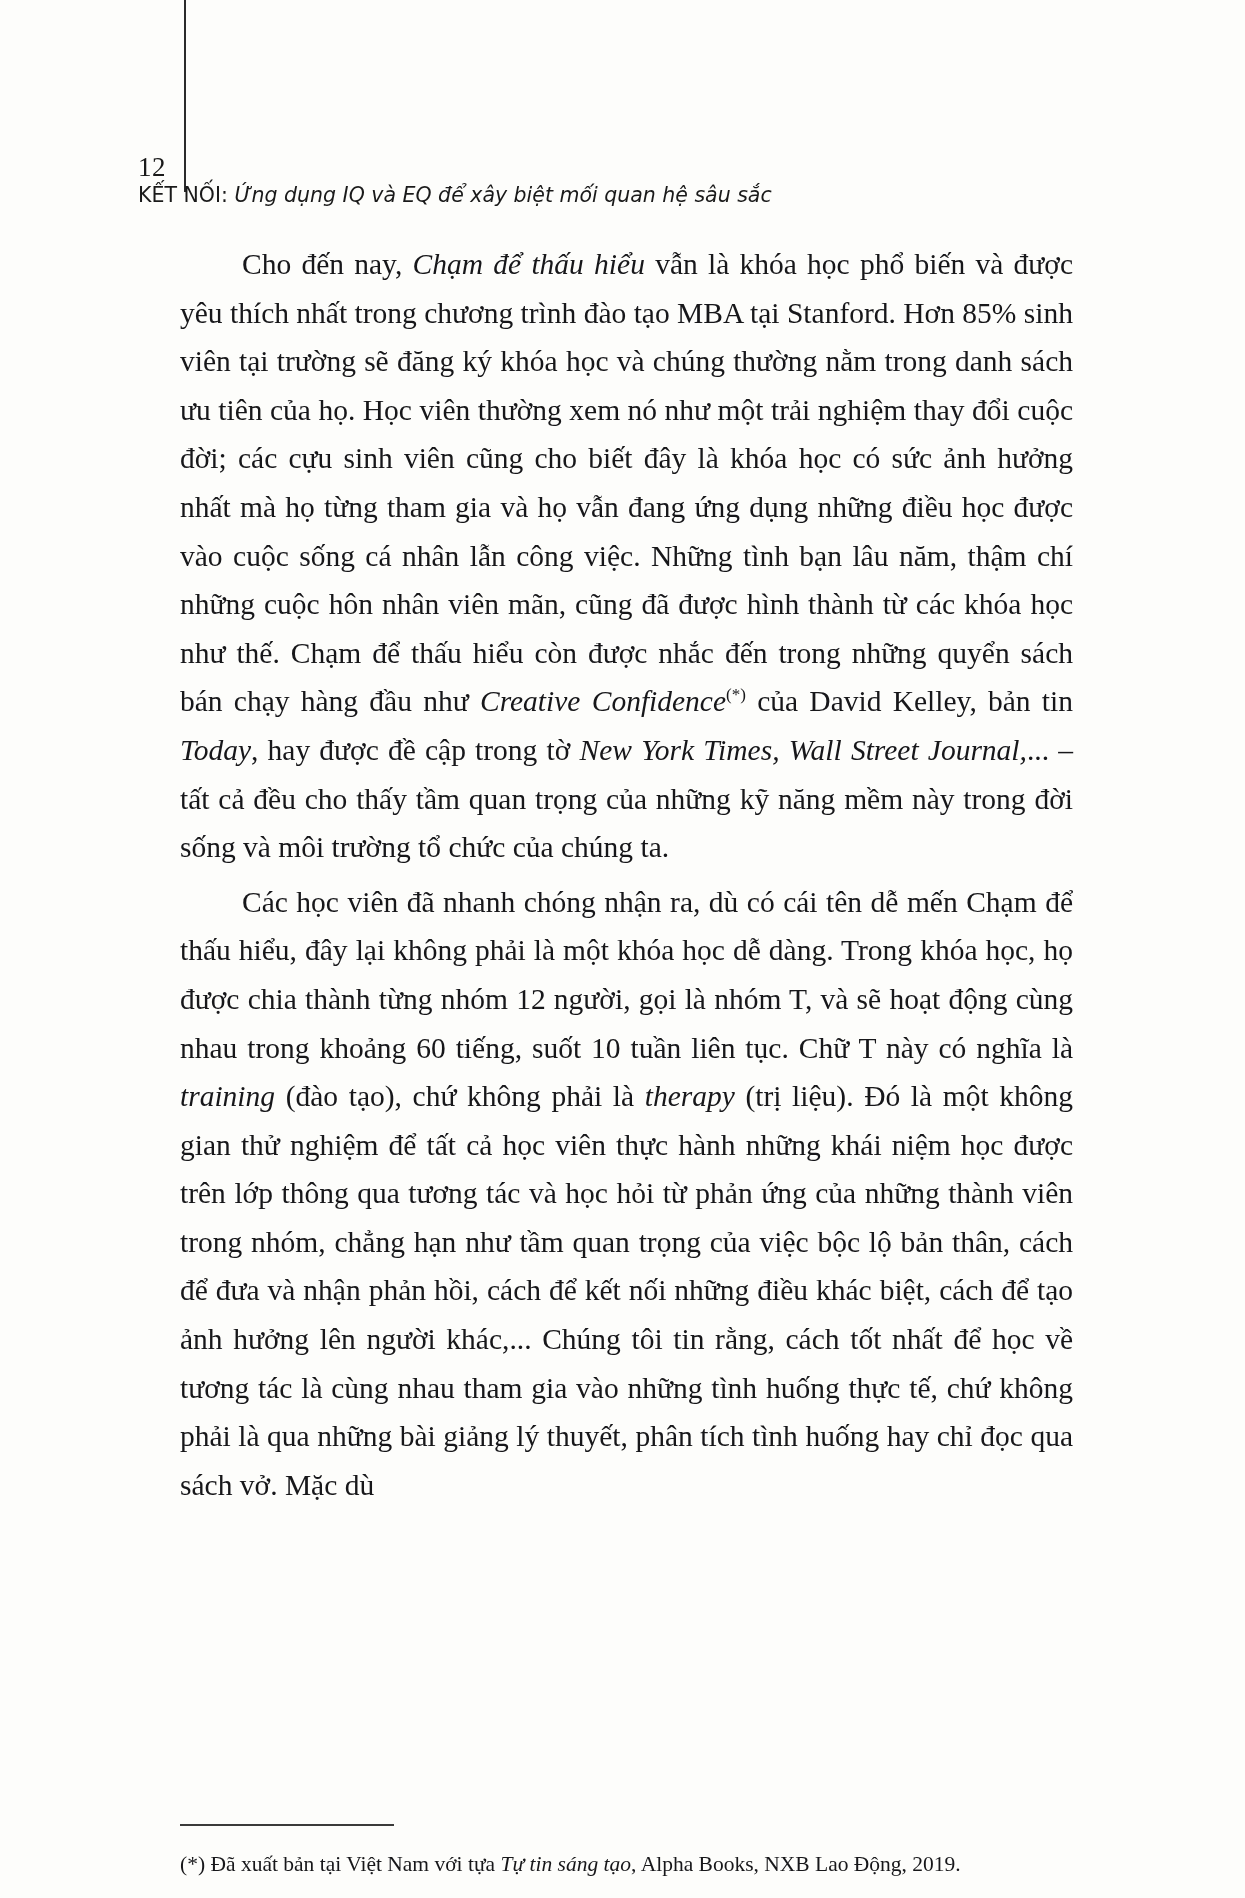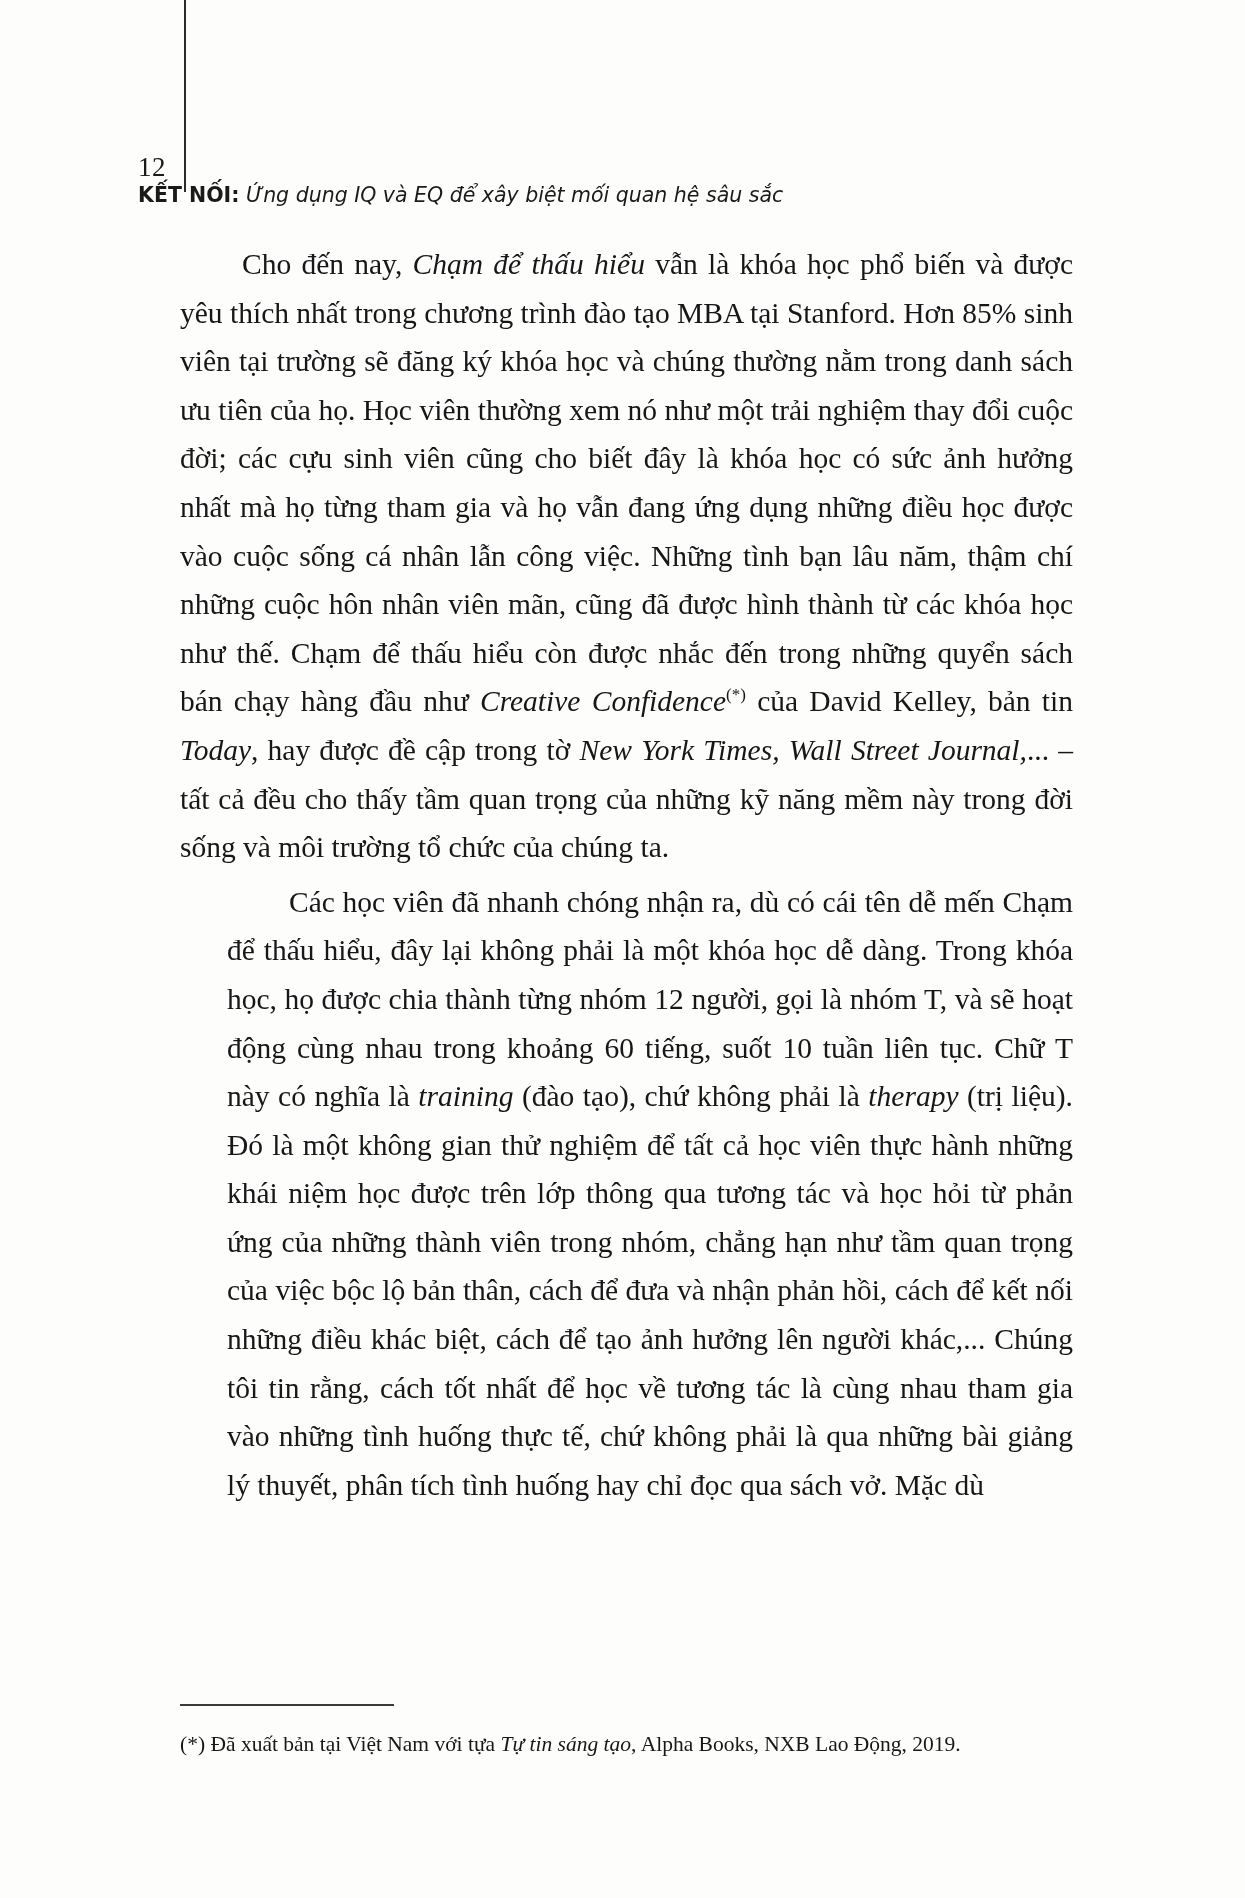--- a/index.html
+++ b/index.html
@@ -52,21 +52,21 @@
     width: 56px;
   }
   .head-text {
     font-family: "DejaVu Sans", sans-serif;
     font-size: 20.5px;
     font-style: italic;
     color: #1a1a1a;
     margin-left: 10px;
   }
   .head-text .bold {
-    font-weight: bold;
+    font-weight: normal;
     font-style: normal;
   }
 
   .body-col {
     position: absolute;
     left: 180px;
     top: 240px;
     width: 893px;
   }
 
@@ -75,34 +75,33 @@
     font-size: 29.5px;
     line-height: 48.6px;
     text-align: justify;
     text-justify: inter-word;
     text-indent: 62px;
     color: #17171a;
     hyphens: none;
   }
   p.para + p.para {
     margin-top: 6px;
-    margin-left: 47px;
   }
   i, em { font-style: italic; }
 
   sup.fnref {
     font-size: 17px;
     vertical-align: super;
     line-height: 0;
   }
 
   .footnote-wrap {
     position: absolute;
     left: 180px;
-    top: 1704px;
+    top: 1824px;
     width: 893px;
   }
   .footnote-rule {
     width: 214px;
     height: 2px;
     background: #3a3a3a;
     margin-bottom: 22px;
   }
   .footnote {
     font-size: 21.5px;

